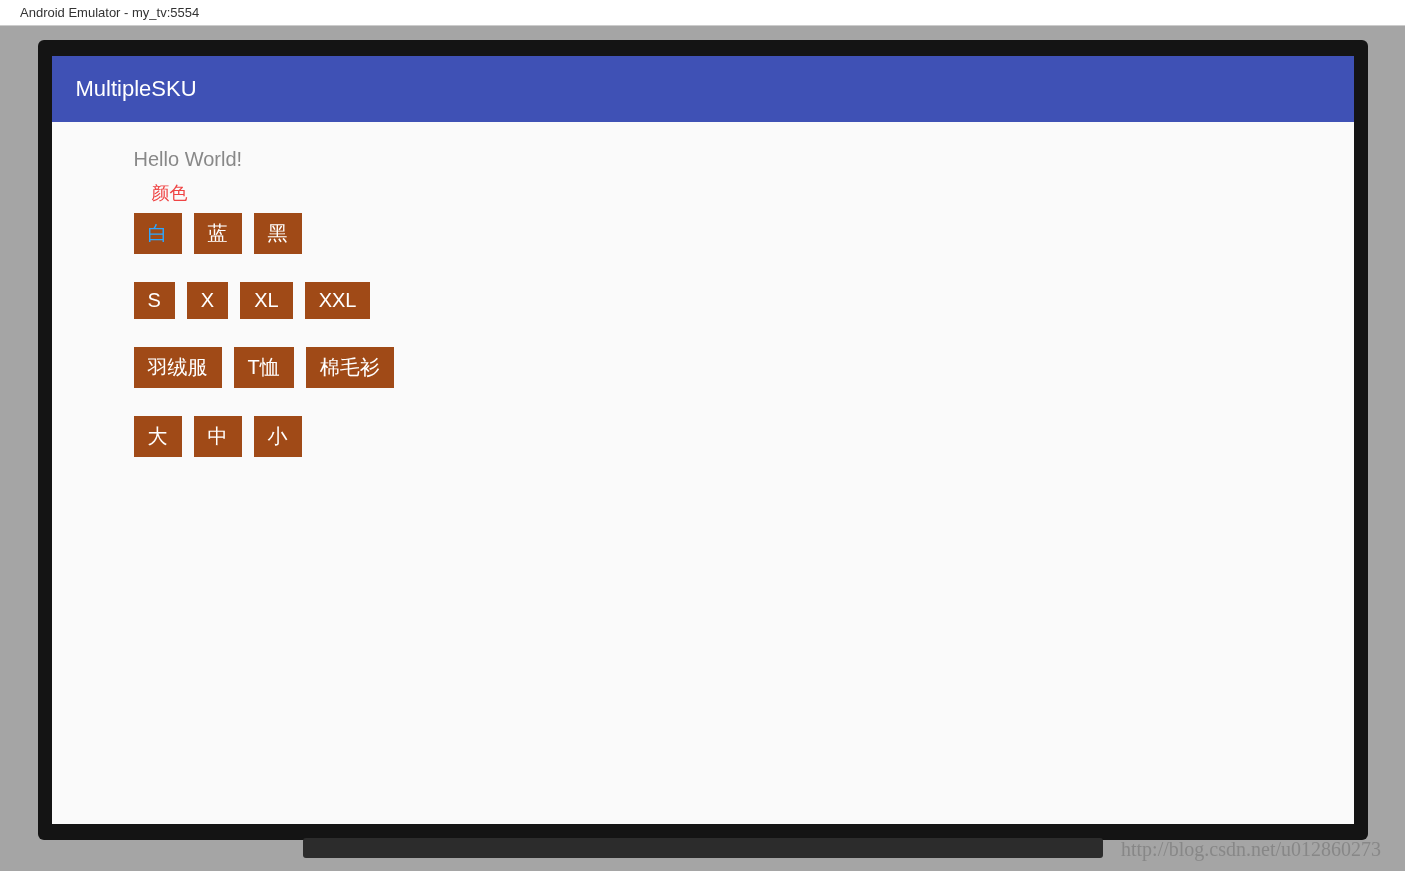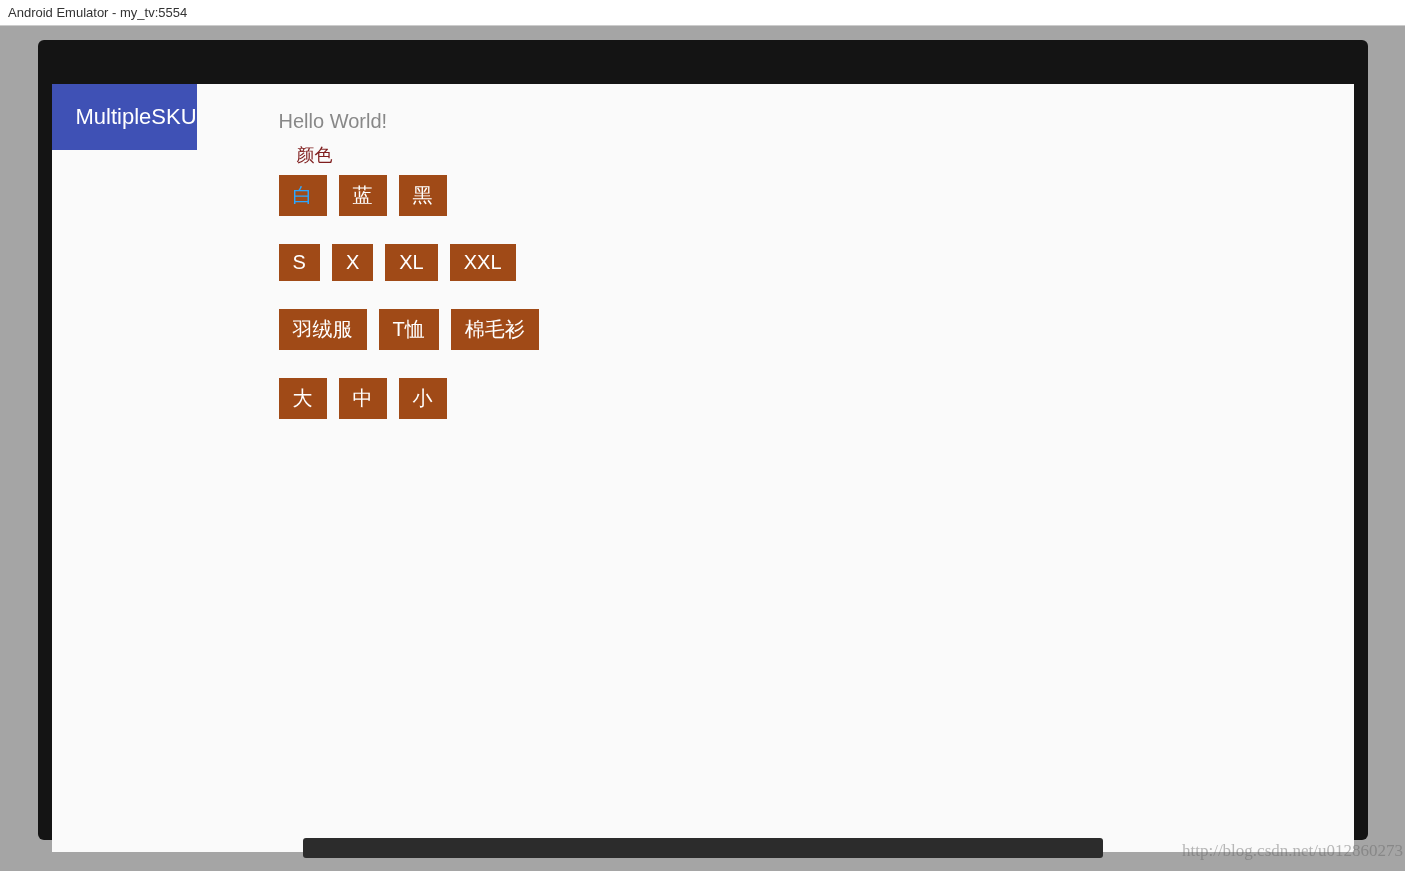--- a/index.html
+++ b/index.html
@@ -9,21 +9,21 @@
       width: 1405px;
       height: 871px;
       overflow: hidden;
       position: relative;
     }
     .window-titlebar {
       background: #ffffff;
       height: 26px;
       display: flex;
       align-items: center;
-      padding-left: 8px;
+      padding-left: 20px;
       font-size: 13px;
       color: #333;
       border-bottom: 1px solid #ccc;
     }
     .emulator-outer {
       position: absolute;
       top: 26px;
       left: 0;
       right: 0;
       bottom: 0;
@@ -49,22 +49,21 @@
       width: 800px;
       height: 20px;
       background: #2c2c2c;
       border-radius: 3px;
     }
     .screen {
       width: 100%;
       height: 100%;
       background: #fafafa;
       display: flex;
-      flex-direction: row;
-      margin-top: 28px;
+      flex-direction: column;
     }
     .app-bar {
       background: #3f51b5;
       color: #fff;
       height: 66px;
       display: flex;
       align-items: center;
       padding-left: 24px;
       font-size: 22px;
       font-weight: 500;
@@ -73,21 +72,21 @@
       padding: 26px 17px 0 82px;
       flex: 1;
       background: #fafafa;
     }
     .greeting {
       color: #888;
       font-size: 20px;
       margin-bottom: 10px;
     }
     .group-label {
-      color: #7f1d1d;
+      color: #ef4444;
       font-size: 18px;
       margin-left: 18px;
       margin-bottom: 8px;
     }
     .chip-row {
       display: flex;
       gap: 12px;
       margin-bottom: 28px;
     }
     .chip {
@@ -99,23 +98,23 @@
       user-select: none;
       min-width: 36px;
       text-align: center;
     }
     .chip.selected {
       color: #2da6ff;
     }
     .watermark {
       position: absolute;
       bottom: 10px;
-      right: 2px;
+      right: 24px;
       color: rgba(100,100,100,0.45);
-      font-size: 17px;
+      font-size: 20px;
       font-family: serif;
     }
   </style>
 </head>
 <body>
 
 <div class="window-titlebar">
   <span>Android Emulator - my_tv:5554</span>
 </div>
 

